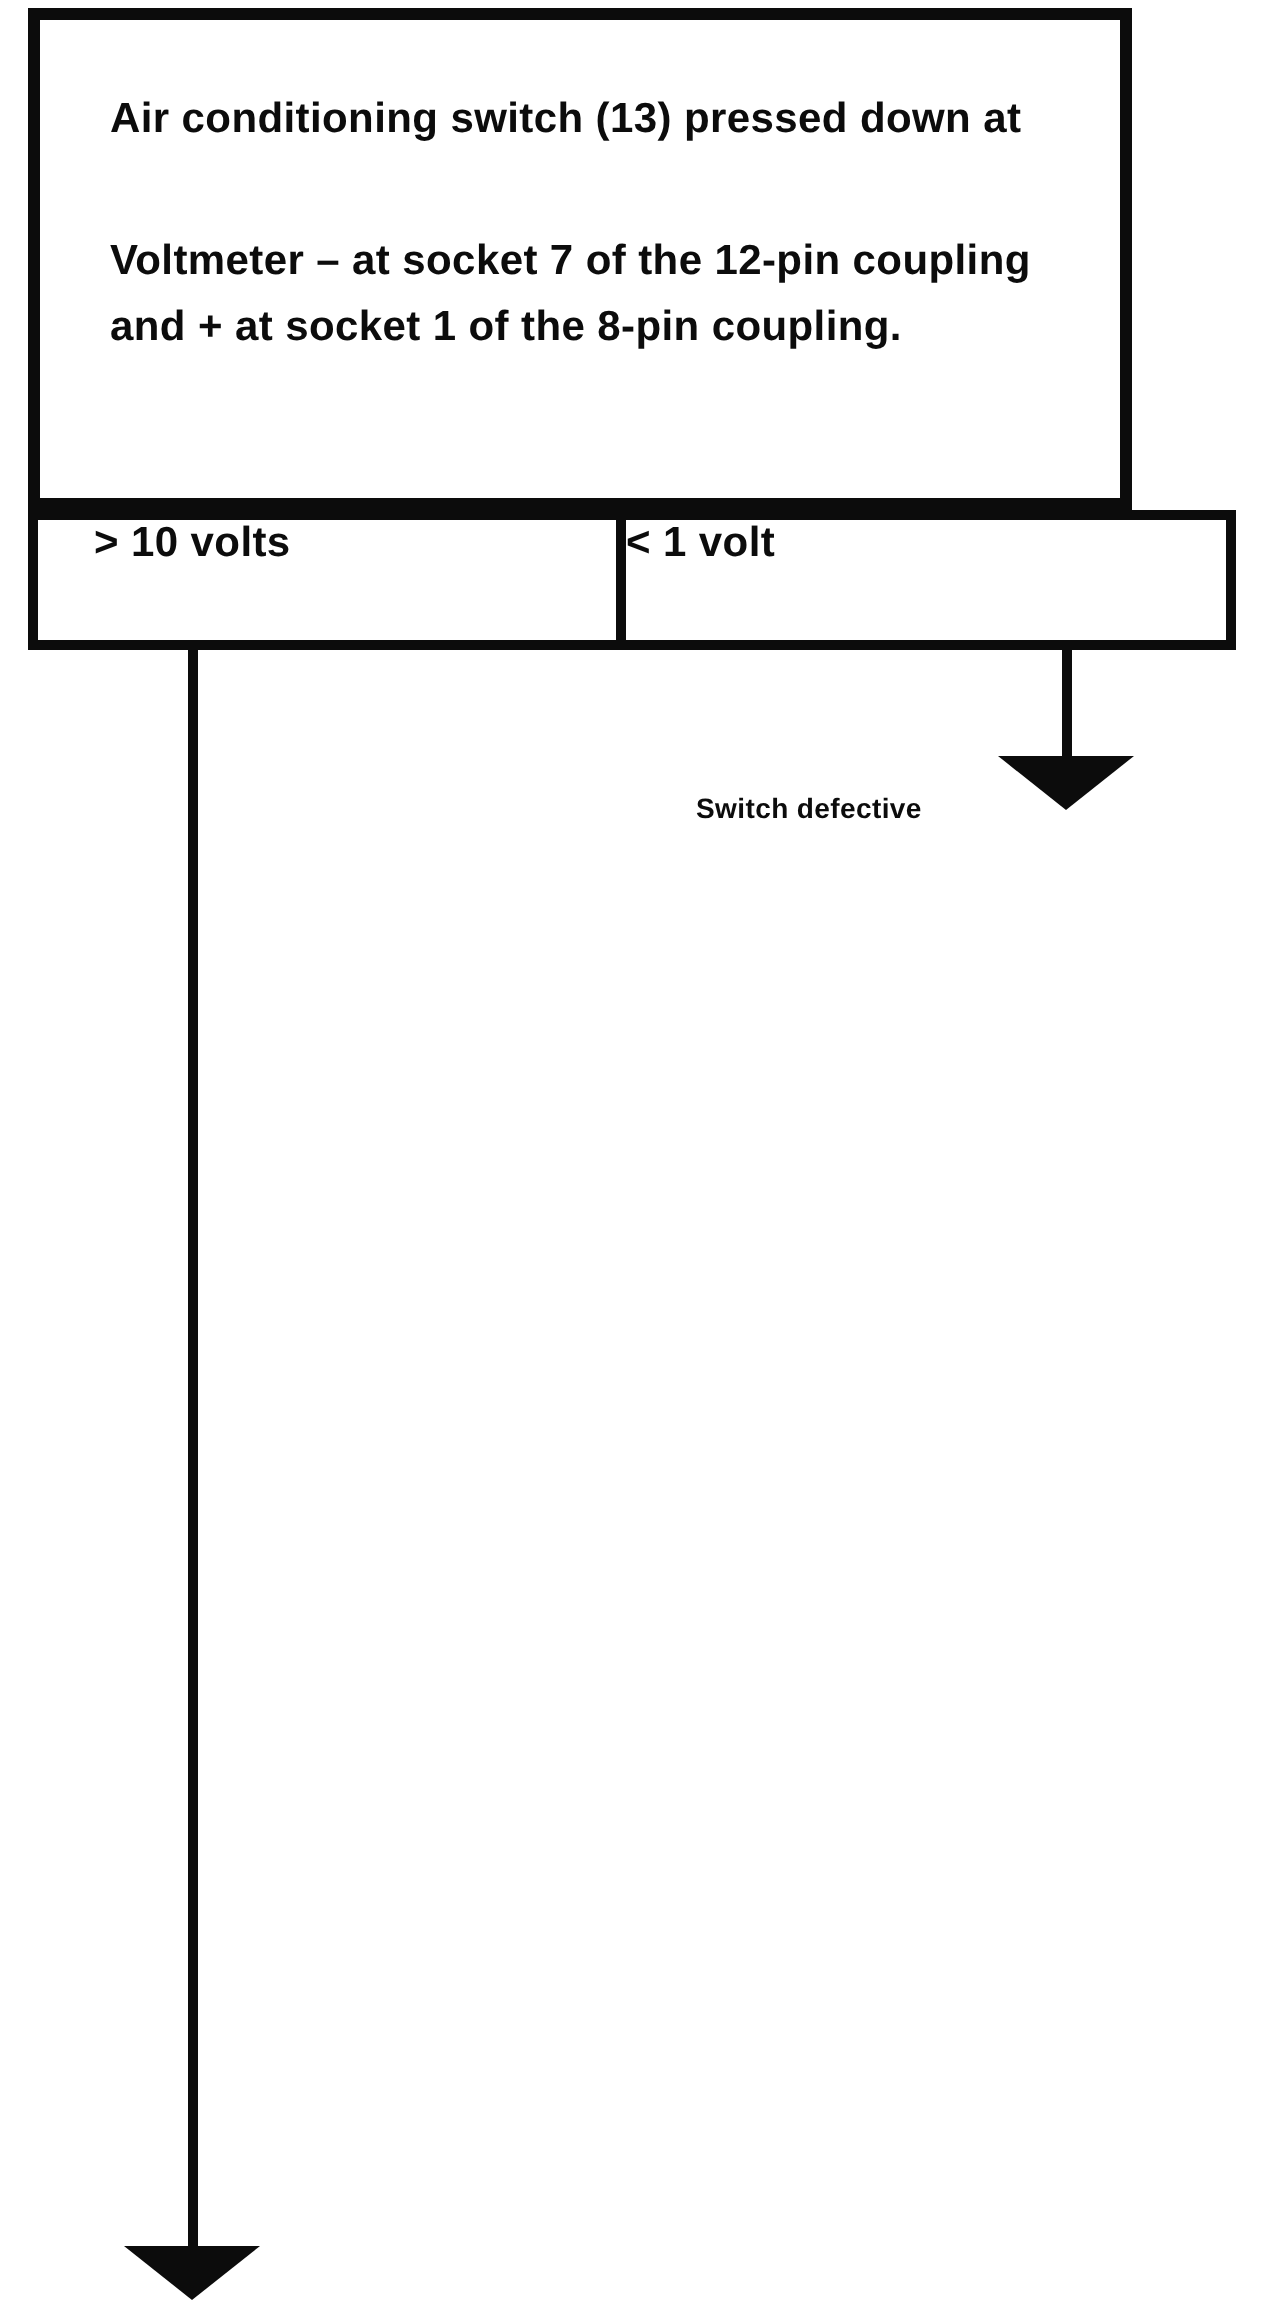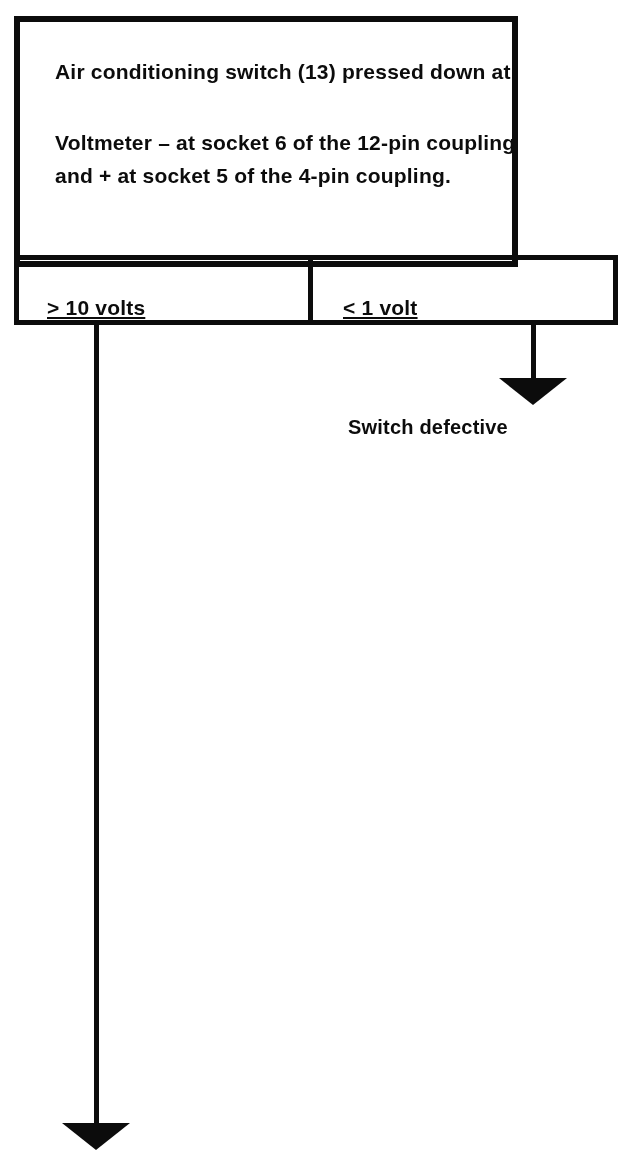--- a/index.html
+++ b/index.html
@@ -4,59 +4,59 @@
 <style>
   :root { --ink:#0c0c0c; --paper:#ffffff; }
   html,body{ margin:0; padding:0; background:var(--paper); }
   .page{
     position:relative; width:640px; height:1162px;
     background:var(--paper); color:var(--ink);
     font-family:"Liberation Sans", sans-serif; font-weight:bold;
     overflow:hidden;
   }
   .instruction-box{
-    position:absolute; left:14px; top:16px; width:504px; height:251px;
+    position:absolute; left:14px; top:4px; width:552px; height:251px;
     border:6px solid var(--ink); box-sizing:border-box;
     padding:33px 16px 0 35px;
   }
   .para{ margin:0 0 38px 0; font-size:21px; line-height:33px; letter-spacing:.2px; }
   .para:last-child{ margin-bottom:0; }
   .line{ display:block; white-space:nowrap; }
   .results-row{
     position:absolute; left:14px; top:255px; width:604px; height:70px;
     border:5px solid var(--ink); box-sizing:border-box;
     display:flex; font-size:21px; letter-spacing:.2px;
   }
-  .result-cell{ display:flex; align-items:flex-end; box-sizing:border-box;text-decoration:underline; }
+  .result-cell{ display:flex; align-items:flex-start; box-sizing:border-box; }
   .result-cell.left{ width:294px; border-right:5px solid var(--ink); padding-left:28px; }
-  .result-cell.right{ flex:1; padding-left:30px; }
+  .result-cell.right{ flex:1; }
   .vline{ position:absolute; width:5px; background:var(--ink); }
   .vline-left{ left:94px; top:325px; height:798px; }
   .vline-right{ left:531px; top:325px; height:53px; }
   .arrowhead{
     position:absolute; width:0; height:0;
     border-left:34px solid transparent; border-right:34px solid transparent;
     border-top:27px solid var(--ink);
   }
   .arrow-left{ left:62px; top:1123px; }
   .arrow-right{ left:499px; top:378px; }
-  .outcome{ position:absolute; left:348px; top:416px; font-size:20px; letter-spacing:.2px; }
+  .outcome{ position:absolute; left:348px; top:396px; font-size:14px; letter-spacing:.2px; }
 </style>
 </head>
 <body>
 
 <div class="page">
 
   <div class="instruction-box">
     <p class="para">
       <span class="line">Air conditioning switch (13) pressed down at</span>
     </p>
     <p class="para">
-      <span class="line">Voltmeter – at socket 6 of the 12-pin coupling</span>
-      <span class="line">and + at socket 5 of the 4-pin coupling.</span>
+      <span class="line">Voltmeter – at socket 7 of the 12-pin coupling</span>
+      <span class="line">and + at socket 1 of the 8-pin coupling.</span>
     </p>
   </div>
 
   <div class="results-row">
     <div class="result-cell left">
       <span>&gt; 10 volts</span>
     </div>
     <div class="result-cell right">
       <span>&lt; 1 volt</span>
     </div>

